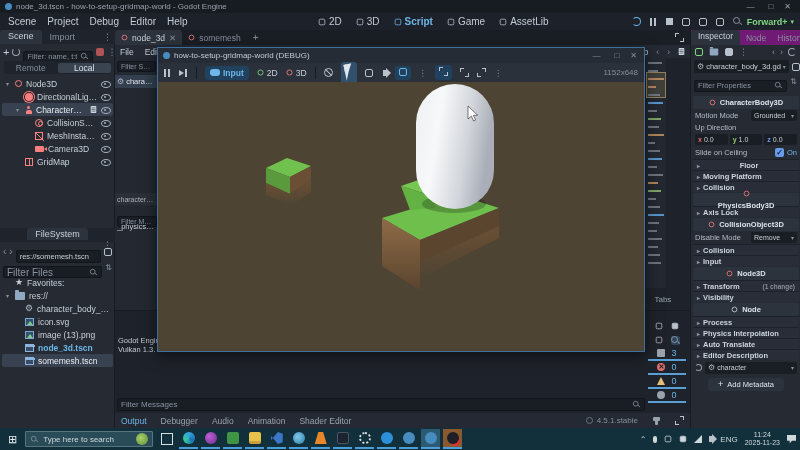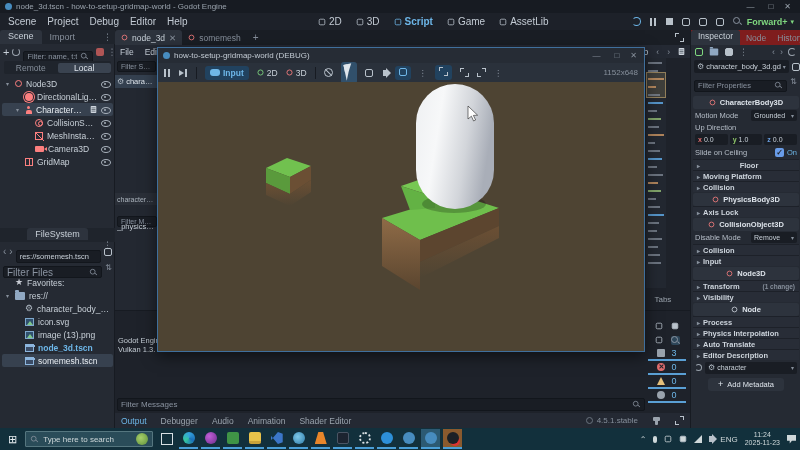--- a/index.html
+++ b/index.html
@@ -495,21 +495,21 @@
         <rect x="258" y="2" width="78" height="125" rx="39" ry="39" fill="url(#cap)"></rect>
 
         <g transform="translate(310,24)">
           <polygon points="0,0 0,13 3.4,10.2 5.6,15 7.6,14 5.4,9.4 9.6,9.2" fill="#fefefe" stroke="#222" stroke-width="0.6"></polygon>
         </g>
       </svg>
     </div>
   </div>
 
   <div class="abs" style="left:690px;top:30px;width:110px;height:398px;background:#252a33;border-left:1px solid #171b22;">
-    <div class="row-flex" style="height:15px;background:#7f1d1d;font-size:8.5px;">
+    <div class="row-flex" style="height:15px;background:#701a75;font-size:8.5px;">
       <span class="tab-active" style="padding:1px 7px;height:15px;">Inspector</span>
       <span class="dim" style="padding:1px 6px;">Node</span>
       <span class="dim" style="padding:1px 5px;">History</span>
     </div>
     <div class="row-flex" style="height:14px;padding:0 4px;gap:6px;">
       <span class="ic i-sq" style="border-color:#7fd77f;"></span>
       <span class="ic i-folder" style="transform:scale(.85);"></span>
       <span class="ic i-sq fill"></span>
       <span class="dim">⋮</span>
       <span class="row-flex" style="margin-left:auto;gap:5px;">
@@ -572,21 +572,21 @@
           <span class="ellip" style="flex: 1 1 0%; text-align: center;">Floor</span>
         </div>
         <div class="grprow" style="height: 11px; font-size: 7.5px;">
           <span class="dim" style="font-size: 6px;">▸</span>
           <span class="ellip" style="flex: 1 1 0%;">Moving Platform</span>
         </div>
         <div class="grprow" style="height: 11px; font-size: 7.5px;">
           <span class="dim" style="font-size: 6px;">▸</span>
           <span class="ellip" style="flex: 1 1 0%;">Collision</span>
         </div>
-        <div class="hdrrow" style="height: 13px; font-size: 7.5px; margin-top: 1px;">
+        <div class="hdrrow" style="height: 13px; font-size: 7.5px; margin-top: 1px; flex-direction: column;">
           <span class="ic i-circle" style="transform: scale(0.8);"></span>
           <span>PhysicsBody3D</span>
         </div>
         <div class="grprow" style="height: 11px; font-size: 7.5px;">
           <span class="dim" style="font-size: 6px;">▸</span>
           <span class="ellip" style="flex: 1 1 0%;">Axis Lock</span>
         </div>
         <div class="hdrrow" style="height: 13px; font-size: 7.5px; margin-top: 1px;">
           <span class="ic i-circle" style="transform: scale(0.8);"></span>
           <span>CollisionObject3D</span>

